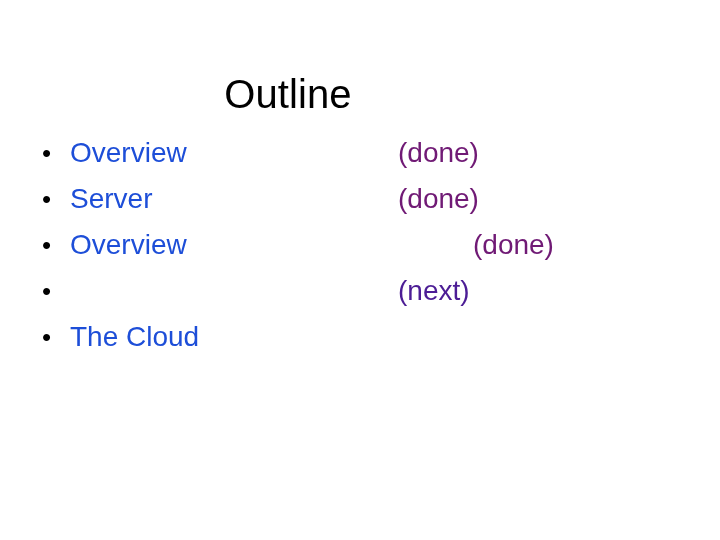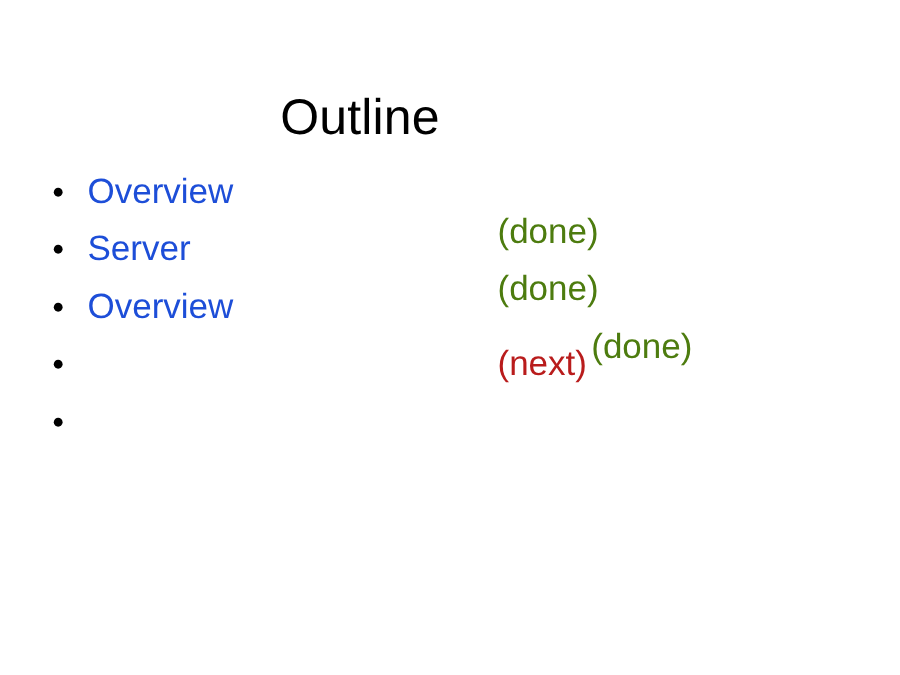--- a/index.html
+++ b/index.html
@@ -82,22 +82,22 @@
     font-size: 28px;
     line-height: 46px;
     white-space: nowrap;
   }
 
   
   .row-status.pos-left   { left: 398px; }
   .row-status.pos-indent { left: 473px; }
 
   
-  .row-status.tone-done { color: #4d7c0f; margin-top: 32px; }
-  .row-status.tone-next { color: #b91c1c; }
+  .row-status.tone-done { color: #701a75; }
+  .row-status.tone-next { color: #4c1d95; }
 </style>
 </head>
 <body>
 
 <div class="slide">
 
   <h1 class="slide-title">Outline</h1>
 
   <ul class="outline-list">
       <li class="outline-row">
@@ -114,16 +114,17 @@
         <span class="bullet-glyph">•</span>
         <span class="row-label">Overview</span>
         <span class="row-status pos-indent tone-done">(done)</span>
       </li>
       <li class="outline-row">
         <span class="bullet-glyph">•</span>
         <span class="row-status pos-left tone-next">(next)</span>
       </li>
       <li class="outline-row">
         <span class="bullet-glyph">•</span>
+        <span class="row-label">The Cloud</span>
       </li>
     </ul>
 
 </div>
 
 </body></html>

